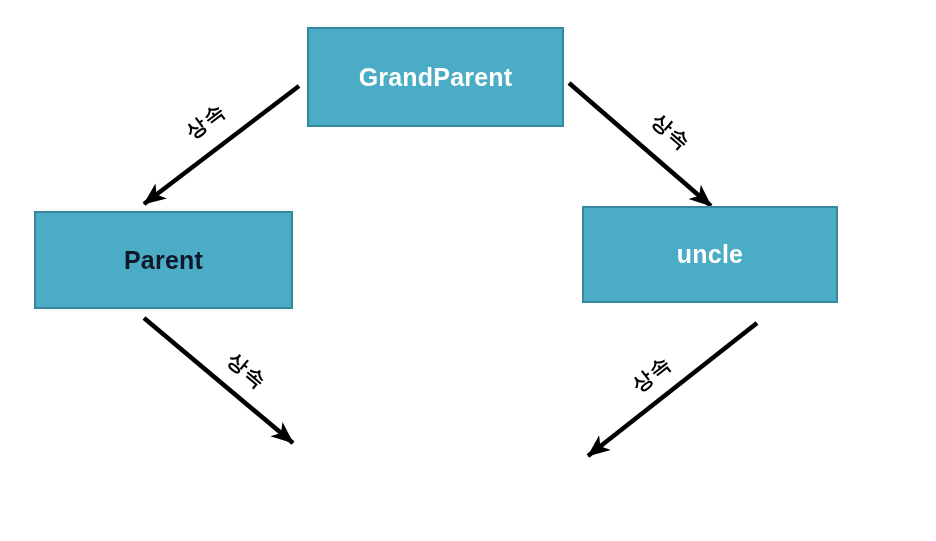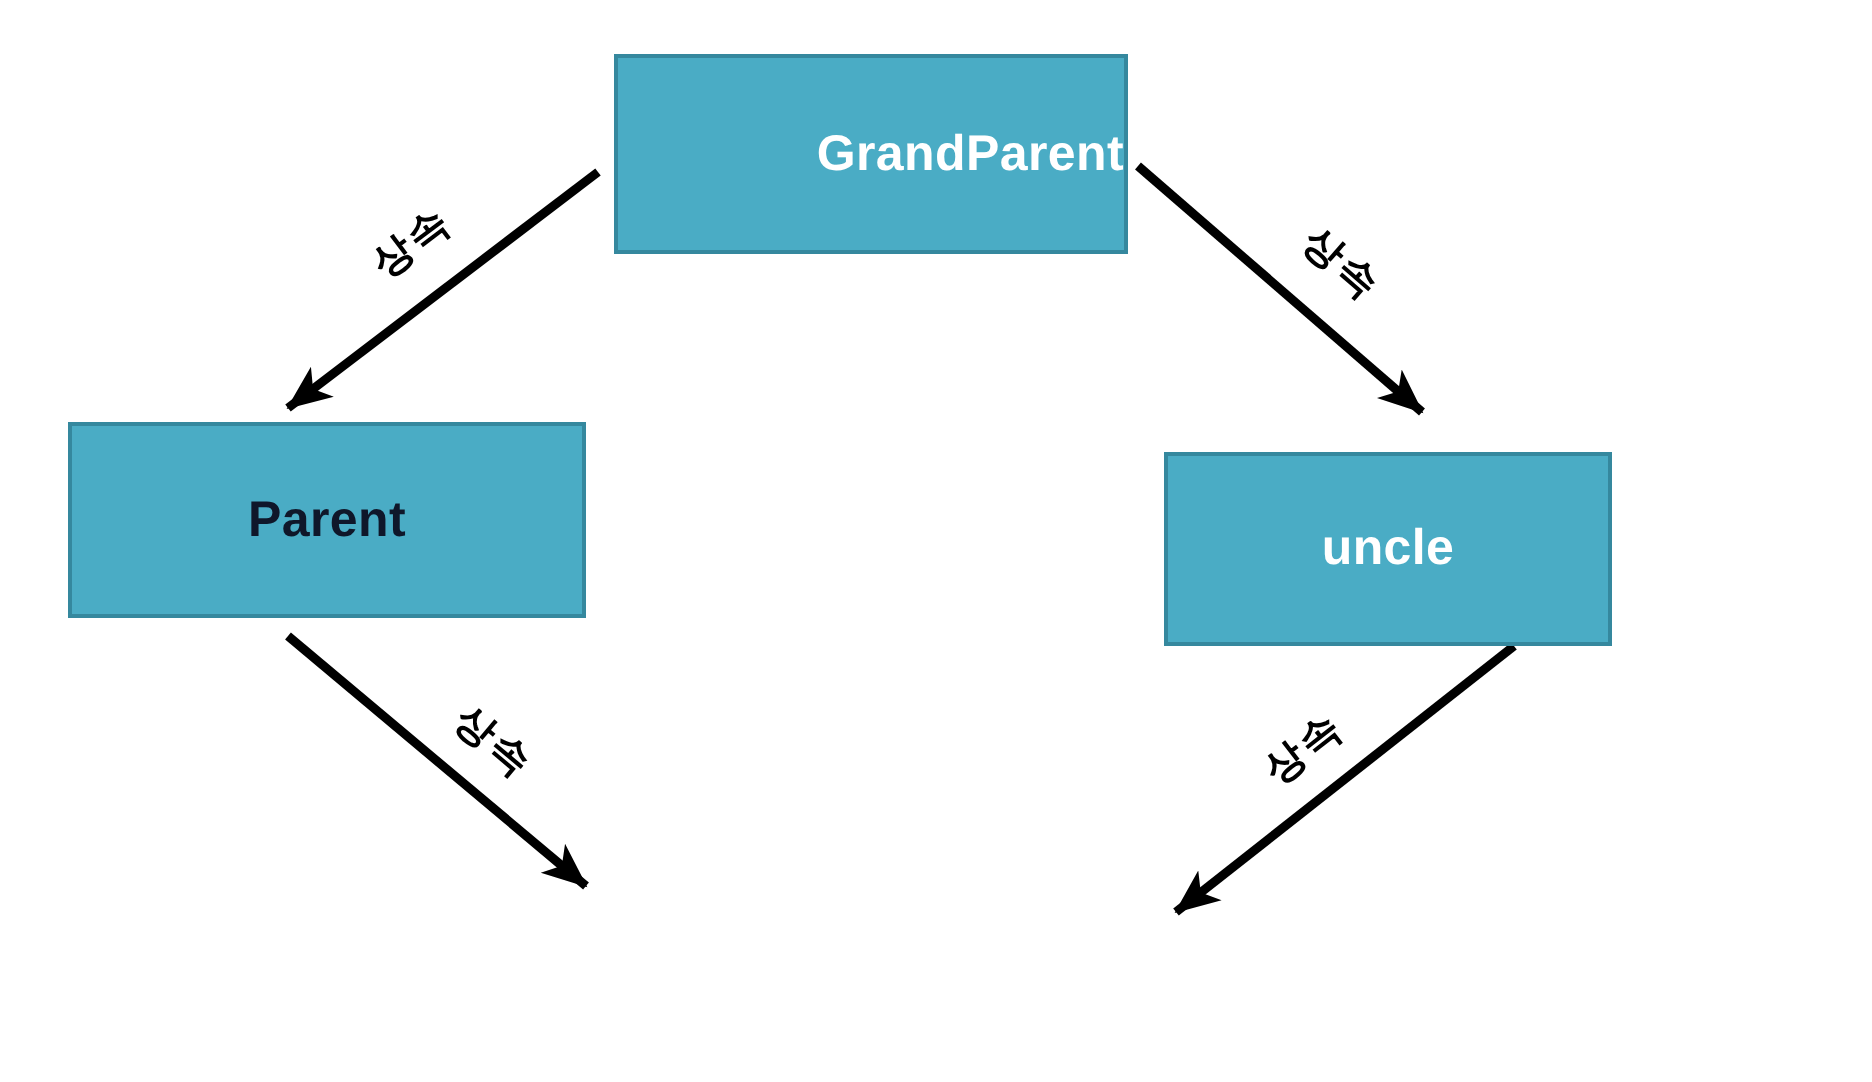--- a/index.html
+++ b/index.html
@@ -55,29 +55,29 @@
         <path d="M0,0.4 L5,2.5 L0,4.6 L1.3,2.5 Z" fill="#000000"></path>
       </marker>
     </defs>
 
   <line x1="299" y1="86" x2="144" y2="204" stroke="#000000" stroke-width="4.5" marker-end="url(#arrowhead)"></line>
       <line x1="569" y1="83" x2="711" y2="206" stroke="#000000" stroke-width="4.5" marker-end="url(#arrowhead)"></line>
       <line x1="144" y1="318" x2="293" y2="443" stroke="#000000" stroke-width="4.5" marker-end="url(#arrowhead)"></line>
       <line x1="757" y1="323" x2="588" y2="456" stroke="#000000" stroke-width="4.5" marker-end="url(#arrowhead)"></line>
     </svg>
 
-  <div class="node" style="left: 307px; top: 27px; width: 257px; height: 100px; background: rgb(74, 172, 197); border-color: rgb(53, 136, 158); justify-content: flex-end;">
+  <div class="node" style="left: 307px; top: 27px; width: 257px; height: 100px; background: rgb(74, 172, 197); border-color: rgb(53, 136, 158);">
     <span class="node-label" style="color: rgb(255, 255, 255);">GrandParent</span>
   </div>
 
   <div class="node" style="left: 34px; top: 211px; width: 259px; height: 98px; background: rgb(74, 172, 197); border-color: rgb(53, 136, 158);">
     <span class="node-label" style="color: #0f172a;">Parent</span>
   </div>
 
-  <div class="node" style="left: 582px; top: 226px; width: 224px; height: 97px; background: rgb(74, 172, 197); border-color: rgb(53, 136, 158);">
+  <div class="node" style="left: 582px; top: 206px; width: 256px; height: 97px; background: rgb(74, 172, 197); border-color: rgb(53, 136, 158);">
     <span class="node-label" style="color: rgb(255, 255, 255);">uncle</span>
   </div>
 
 
   <span class="edge-label" style="left: 206px; top: 121px; transform: translate(-50%, -50%) rotate(-37deg);">상속</span>
   <span class="edge-label" style="left: 671px; top: 132px; transform: translate(-50%, -50%) rotate(41deg);">상속</span>
   <span class="edge-label" style="left: 247px; top: 371px; transform: translate(-50%, -50%) rotate(40deg);">상속</span>
   <span class="edge-label" style="left: 652px; top: 374px; transform: translate(-50%, -50%) rotate(-38deg);">상속</span>
 
 </div>

